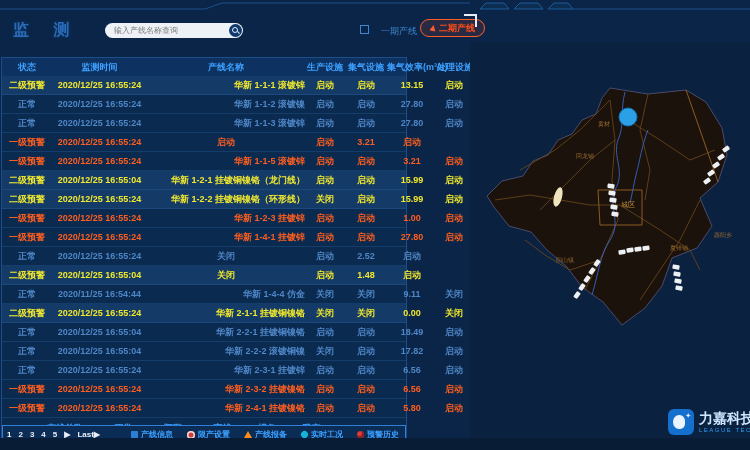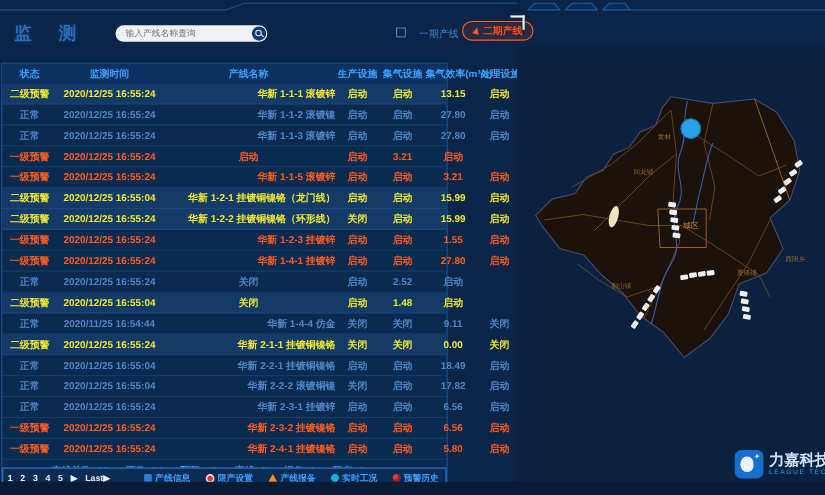--- a/index.html
+++ b/index.html
@@ -187,21 +187,21 @@
         <div class="td c4">启动</div>
         <div class="td c5">15.99</div>
         <div class="td c6">启动</div>
       </div>
       <div class="trow lv-warn1">
         <div class="td c0">一级预警</div>
         <div class="td c1">2020/12/25 16:55:24</div>
         <div class="td c2">华新 1-2-3 挂镀锌</div>
         <div class="td c3">启动</div>
         <div class="td c4">启动</div>
-        <div class="td c5">1.55</div>
+        <div class="td c5">1.00</div>
         <div class="td c6">启动</div>
       </div>
       <div class="trow lv-warn1">
         <div class="td c0">一级预警</div>
         <div class="td c1">2020/12/25 16:55:24</div>
         <div class="td c2">华新 1-4-1 挂镀锌</div>
         <div class="td c3">启动</div>
         <div class="td c4">启动</div>
         <div class="td c5">27.80</div>
         <div class="td c6">启动</div>

